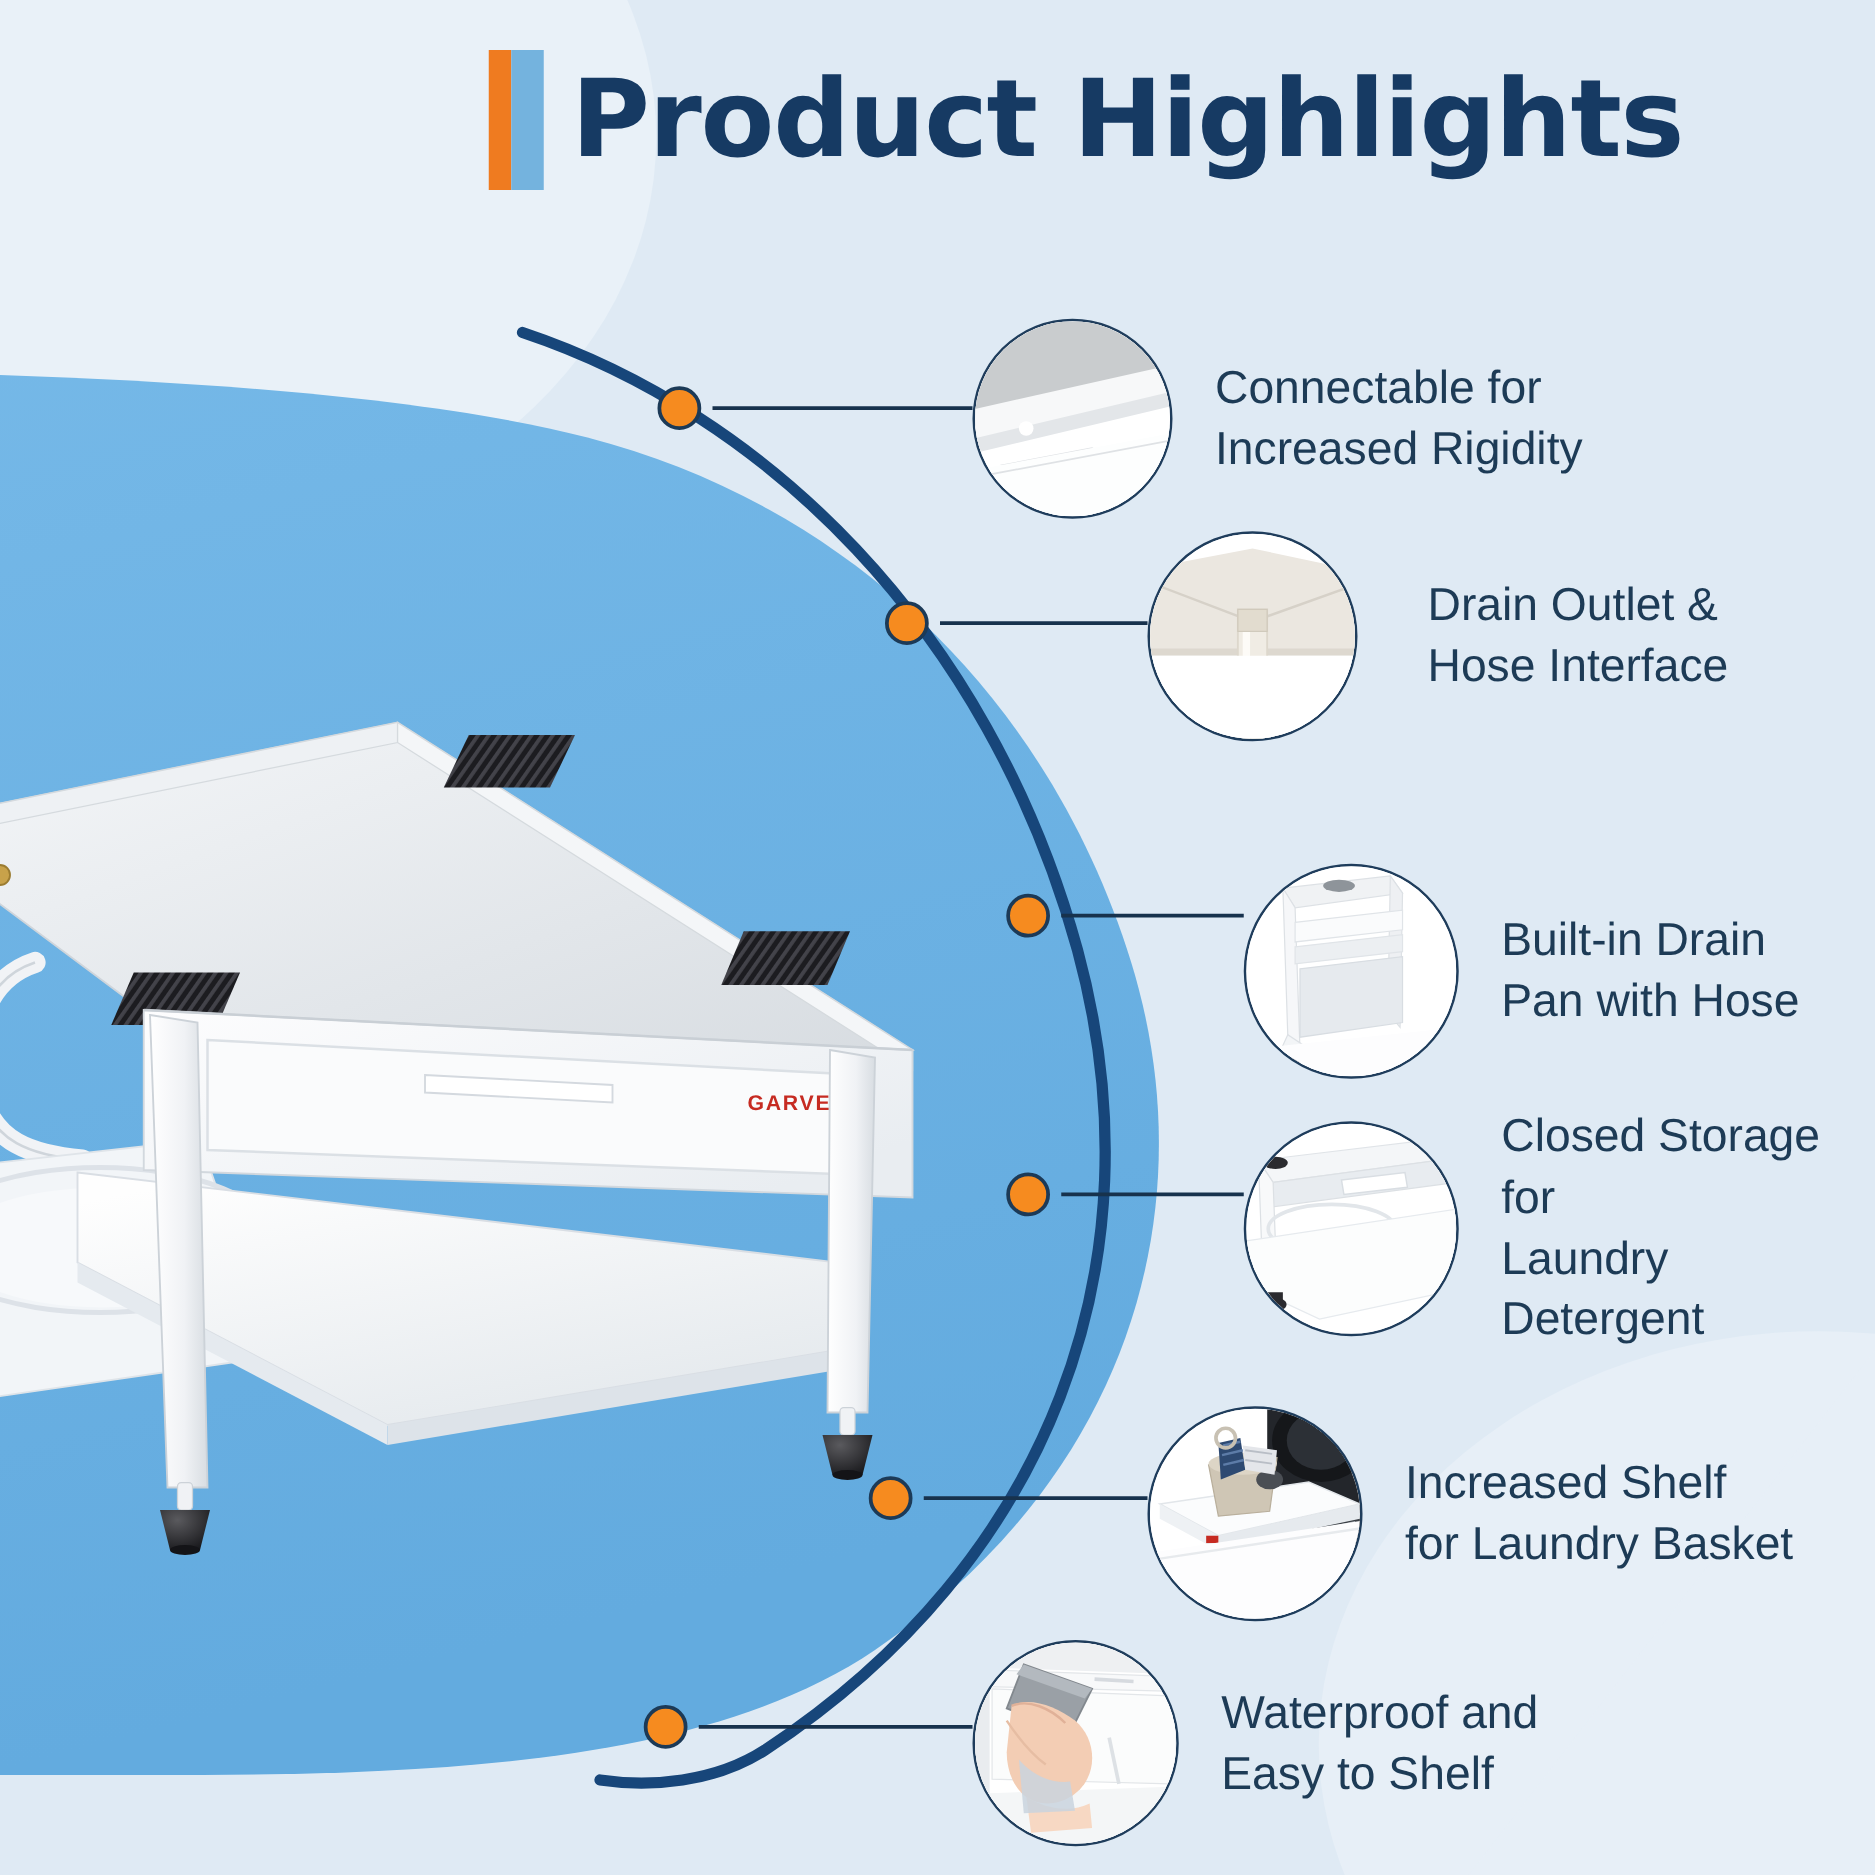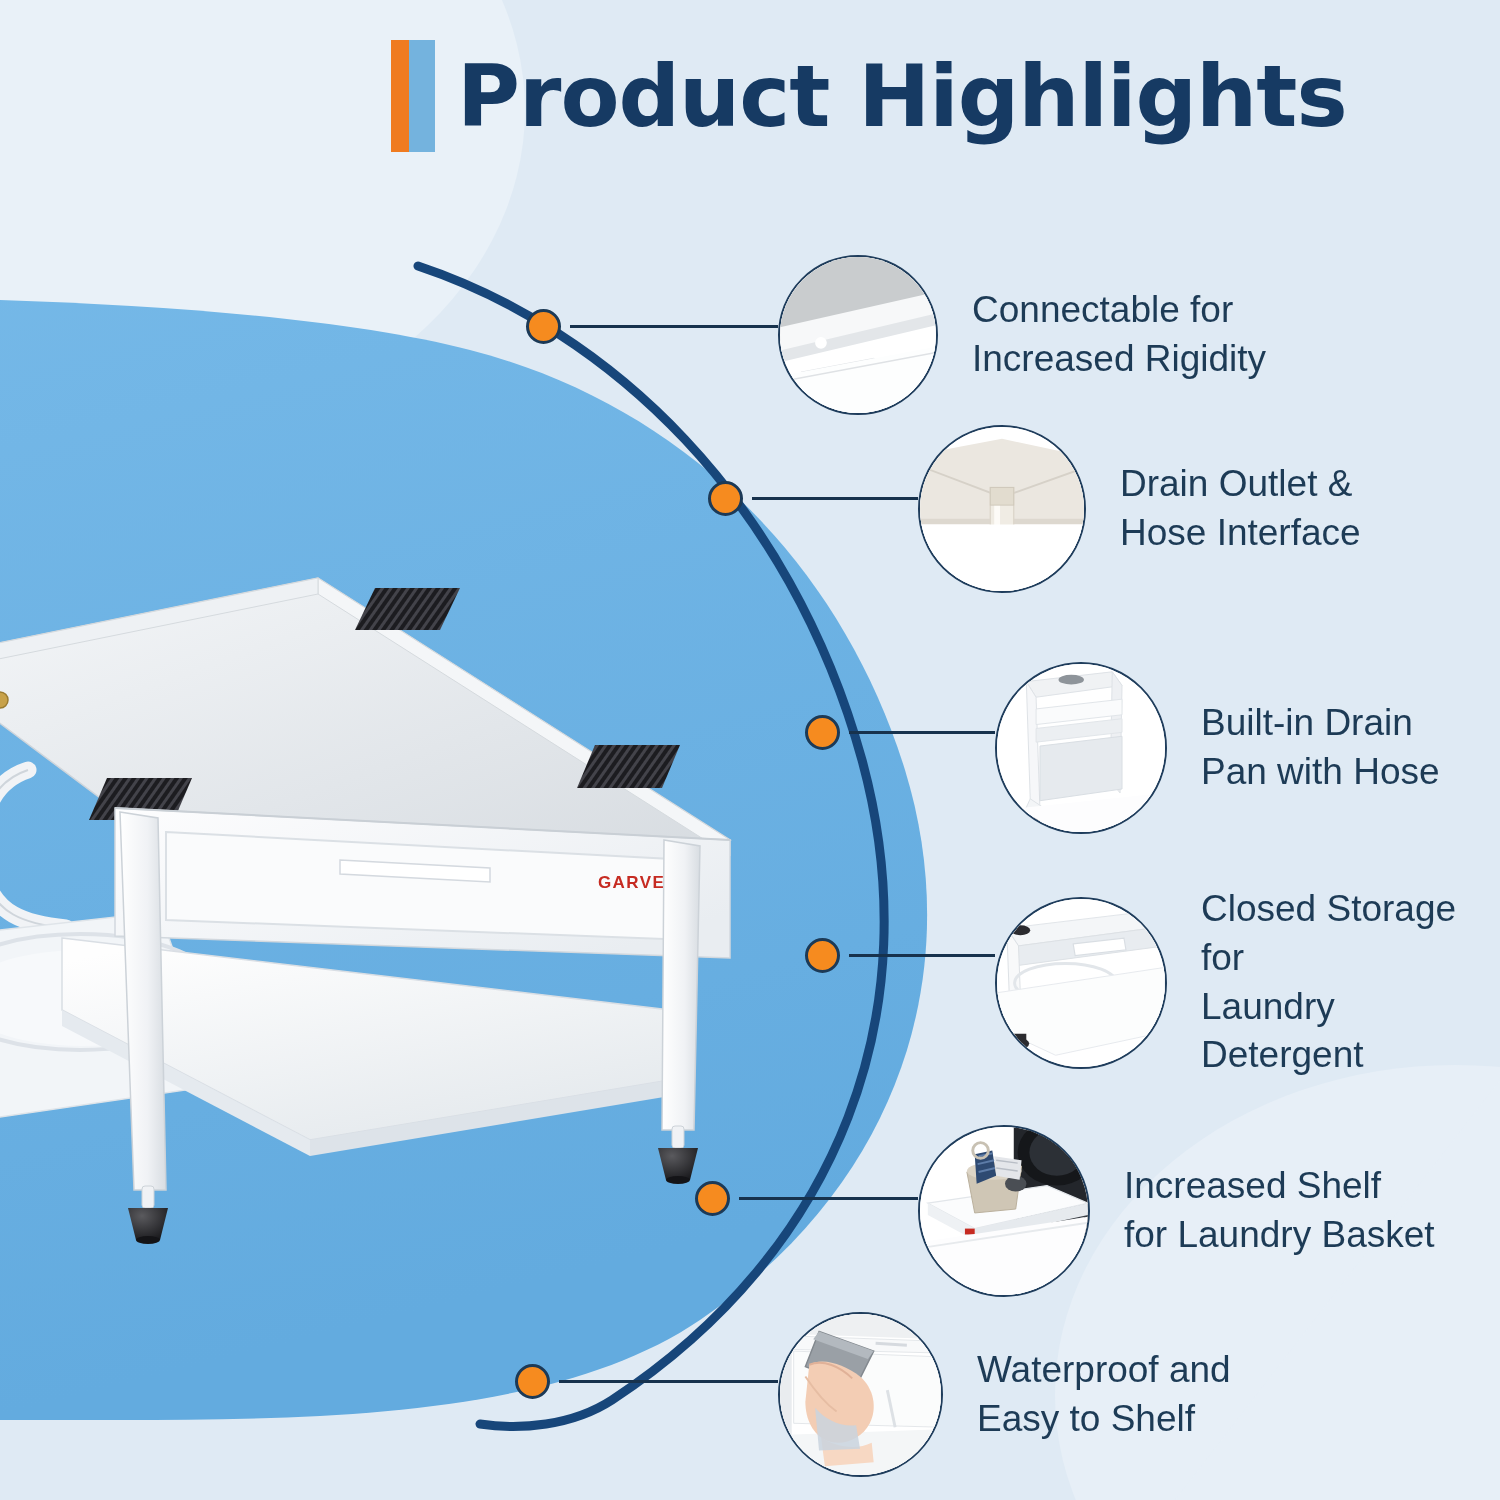--- a/index.html
+++ b/index.html
@@ -210,38 +210,38 @@
         <circle cx="42" cy="88" r="6" fill="#ffffff"></circle>
         <path d="M22 118 L96 104 L120 116 L50 134 Z" fill="#fbfcfc" stroke="#e0e3e6" stroke-width="1"></path>
         <path d="M0 122 L160 92 L160 160 L0 160 Z" fill="#fdfefe"></path>
         <path d="M0 128 L160 98" stroke="#dfe2e5" stroke-width="1.5" fill="none"></path>
       </svg>
     </div>
     <div class="callout-text">Connectable for
 Increased Rigidity</div>
   </div>
 
-  <div class="callout" style="left:918px; top:425px;">
+  <div class="callout" style="left:918px; top:425px;gap:22px;">
     <div class="thumb" style="width:168px; height:168px;">
       <svg class="thumb-inner" viewBox="0 0 168 168">
         <rect width="168" height="168" fill="#ffffff"></rect>
         <path d="M0 28 L84 12 L168 30 L168 96 L0 96 Z" fill="#ebe7e0"></path>
         <path d="M0 94 L168 94 L168 100 L0 100 Z" fill="#ddd8cf"></path>
         <path d="M0 40 L84 72 L168 42" fill="none" stroke="#d6d1c8" stroke-width="2"></path>
         <rect x="72" y="62" width="24" height="106" fill="#f0ece4" stroke="#ddd7cc" stroke-width="1.5"></rect>
         <rect x="76" y="62" width="6" height="106" fill="#fdfbf7"></rect>
         <rect x="72" y="62" width="24" height="18" fill="#e2dccf" stroke="#d0c9bb" stroke-width="1"></rect>
         <path d="M0 100 L168 100 L168 168 L0 168 Z" fill="#ffffff"></path>
       </svg>
     </div>
     <div class="callout-text">Drain Outlet &amp;
 Hose Interface</div>
   </div>
 
-  <div class="callout" style="left:995px; top:662px;">
+  <div class="callout" style="left:995px; top:691px;">
     <div class="thumb" style="width:172px; height:172px;">
       <svg class="thumb-inner" viewBox="0 0 172 172">
         <rect width="172" height="172" fill="#ffffff"></rect>
         <path d="M30 18 L118 8 L128 22 L40 34 Z" fill="#f0f2f4" stroke="#dde1e5" stroke-width="1"></path>
         <ellipse cx="76" cy="16" rx="13" ry="5" fill="#8e949a"></ellipse>
         <path d="M30 18 L40 34 L44 150 L34 138 Z" fill="#f6f7f9" stroke="#dde1e5" stroke-width="1"></path>
         <path d="M118 8 L128 22 L126 132 L116 120 Z" fill="#eef0f3" stroke="#dde1e5" stroke-width="1"></path>
         <path d="M40 46 L128 36 L128 52 L40 62 Z" fill="#fafbfc" stroke="#e0e4e8" stroke-width="1"></path>
         <path d="M40 66 L128 56 L128 70 L40 80 Z" fill="#eceff2" stroke="#e0e4e8" stroke-width="1"></path>
         <path d="M44 84 L128 74 L128 128 L44 140 Z" fill="#e6eaee" stroke="#d8dde2" stroke-width="1"></path>

